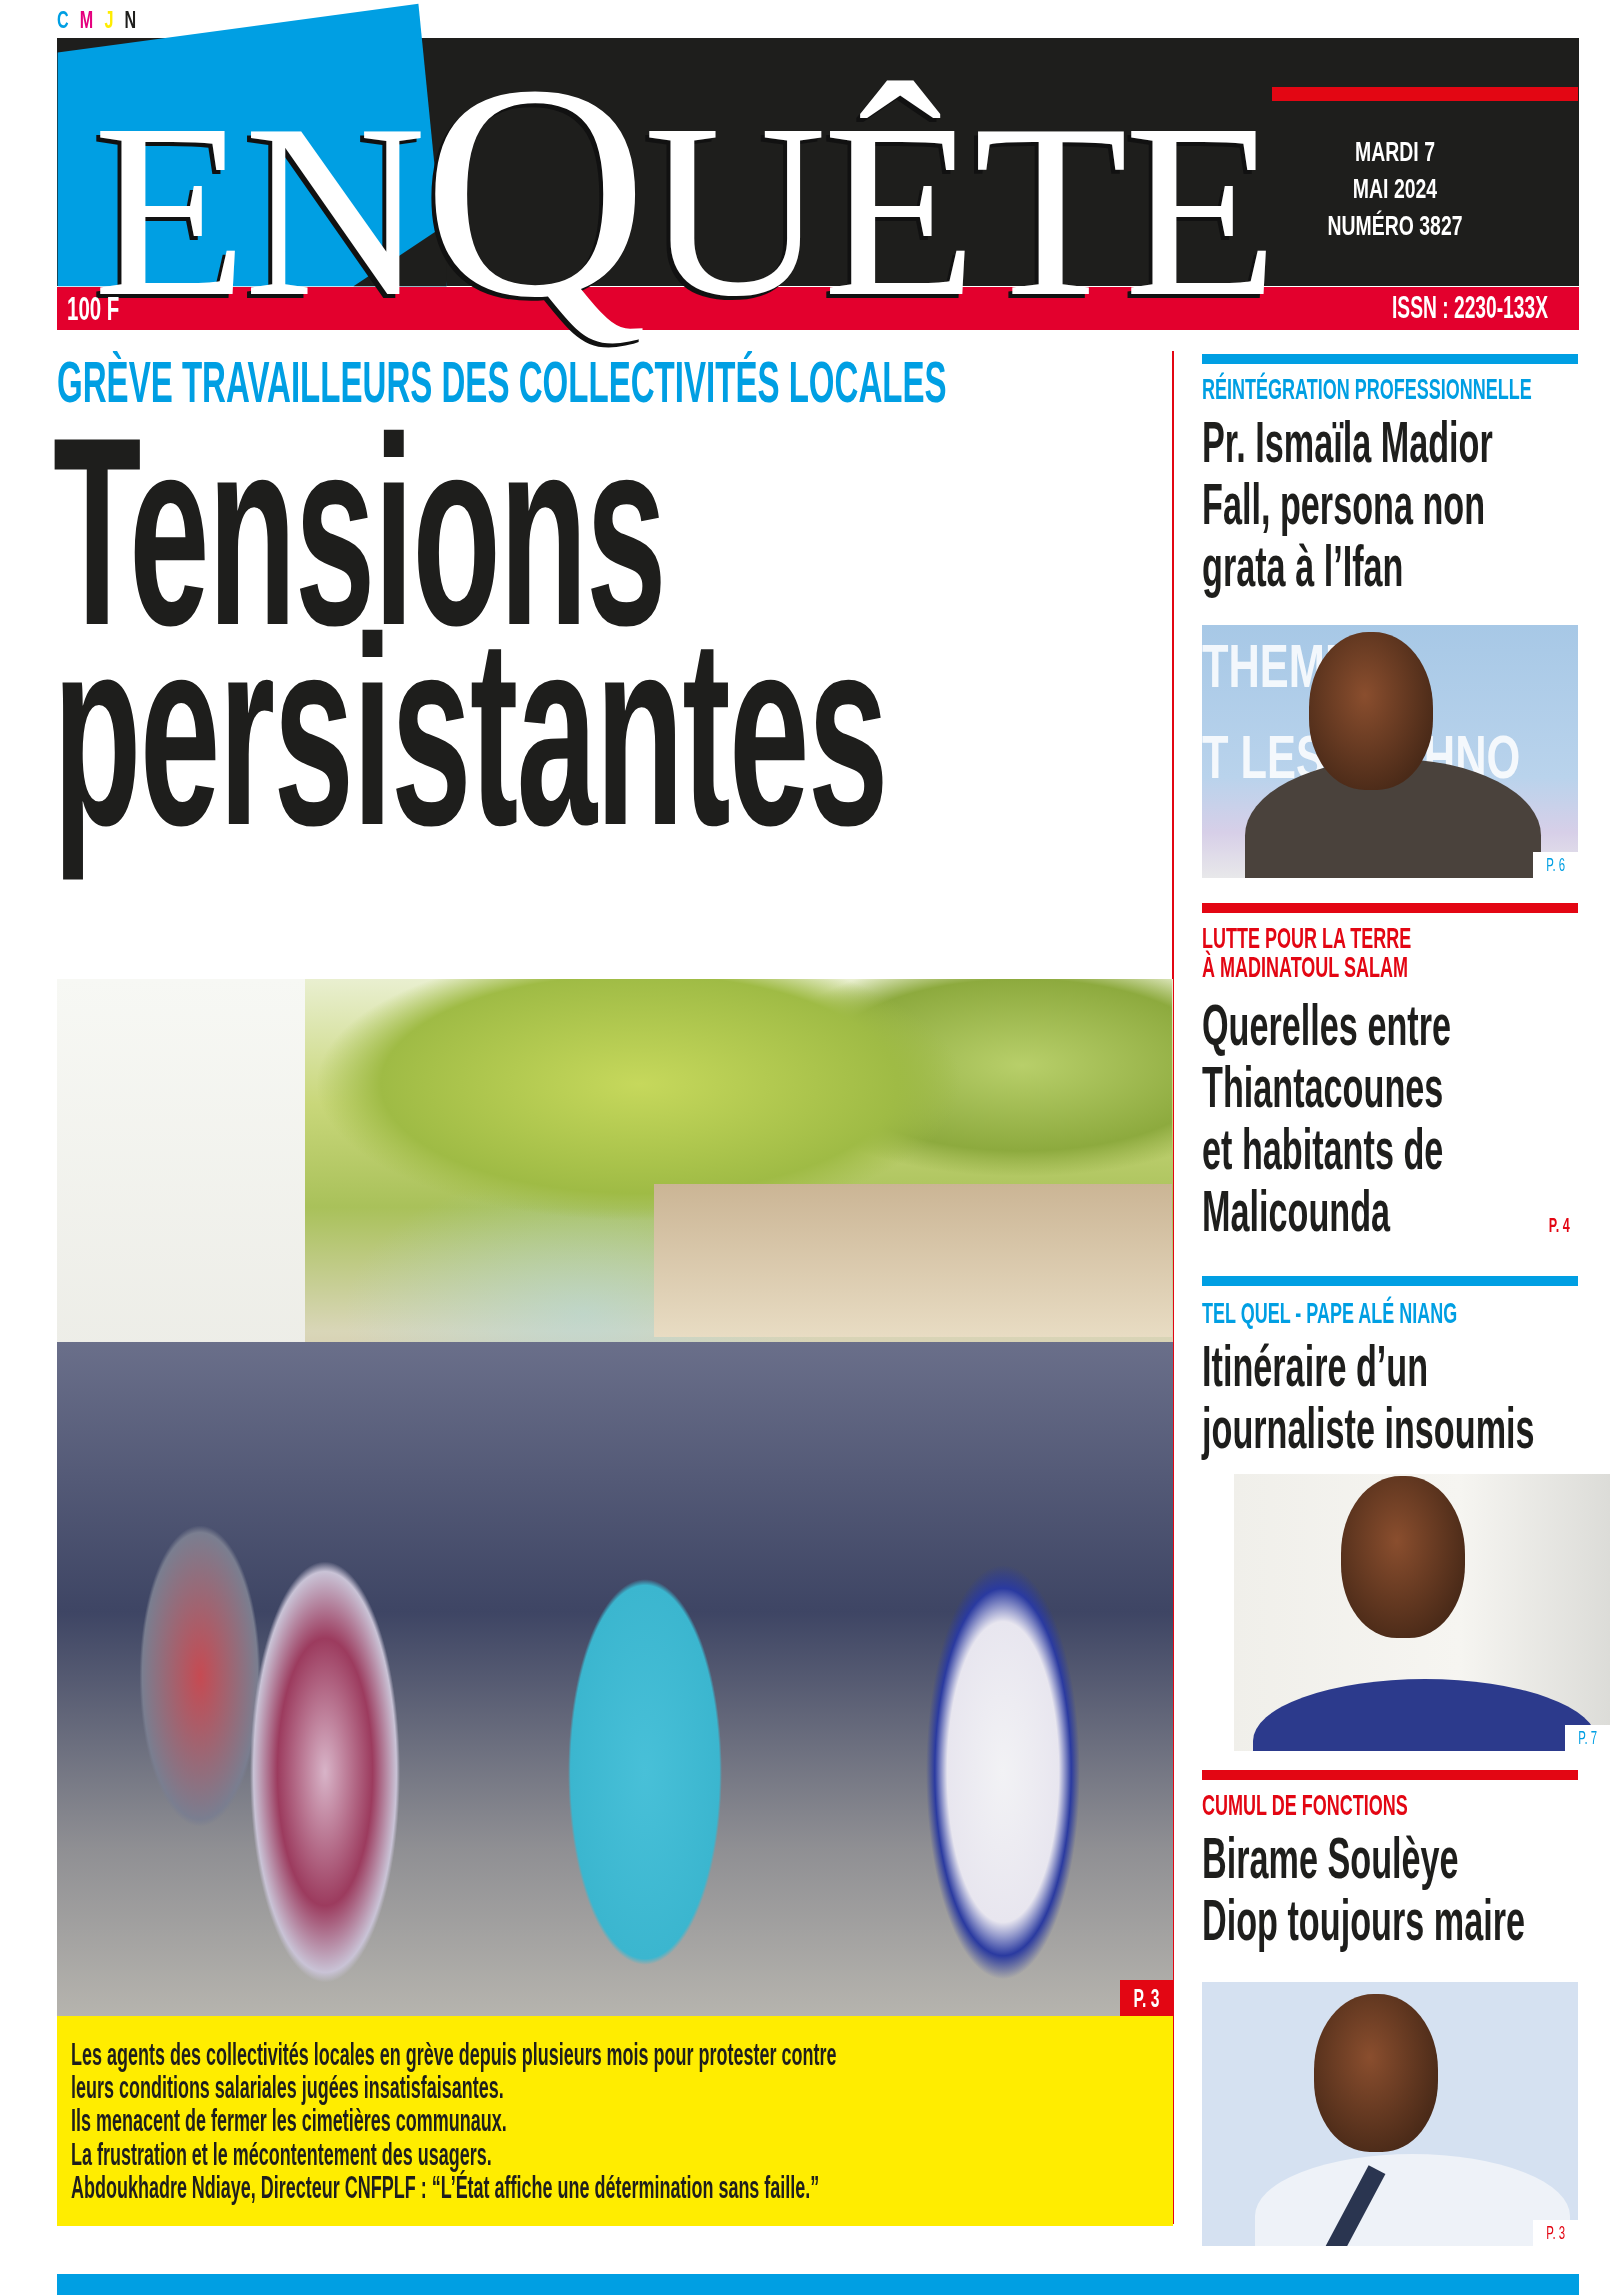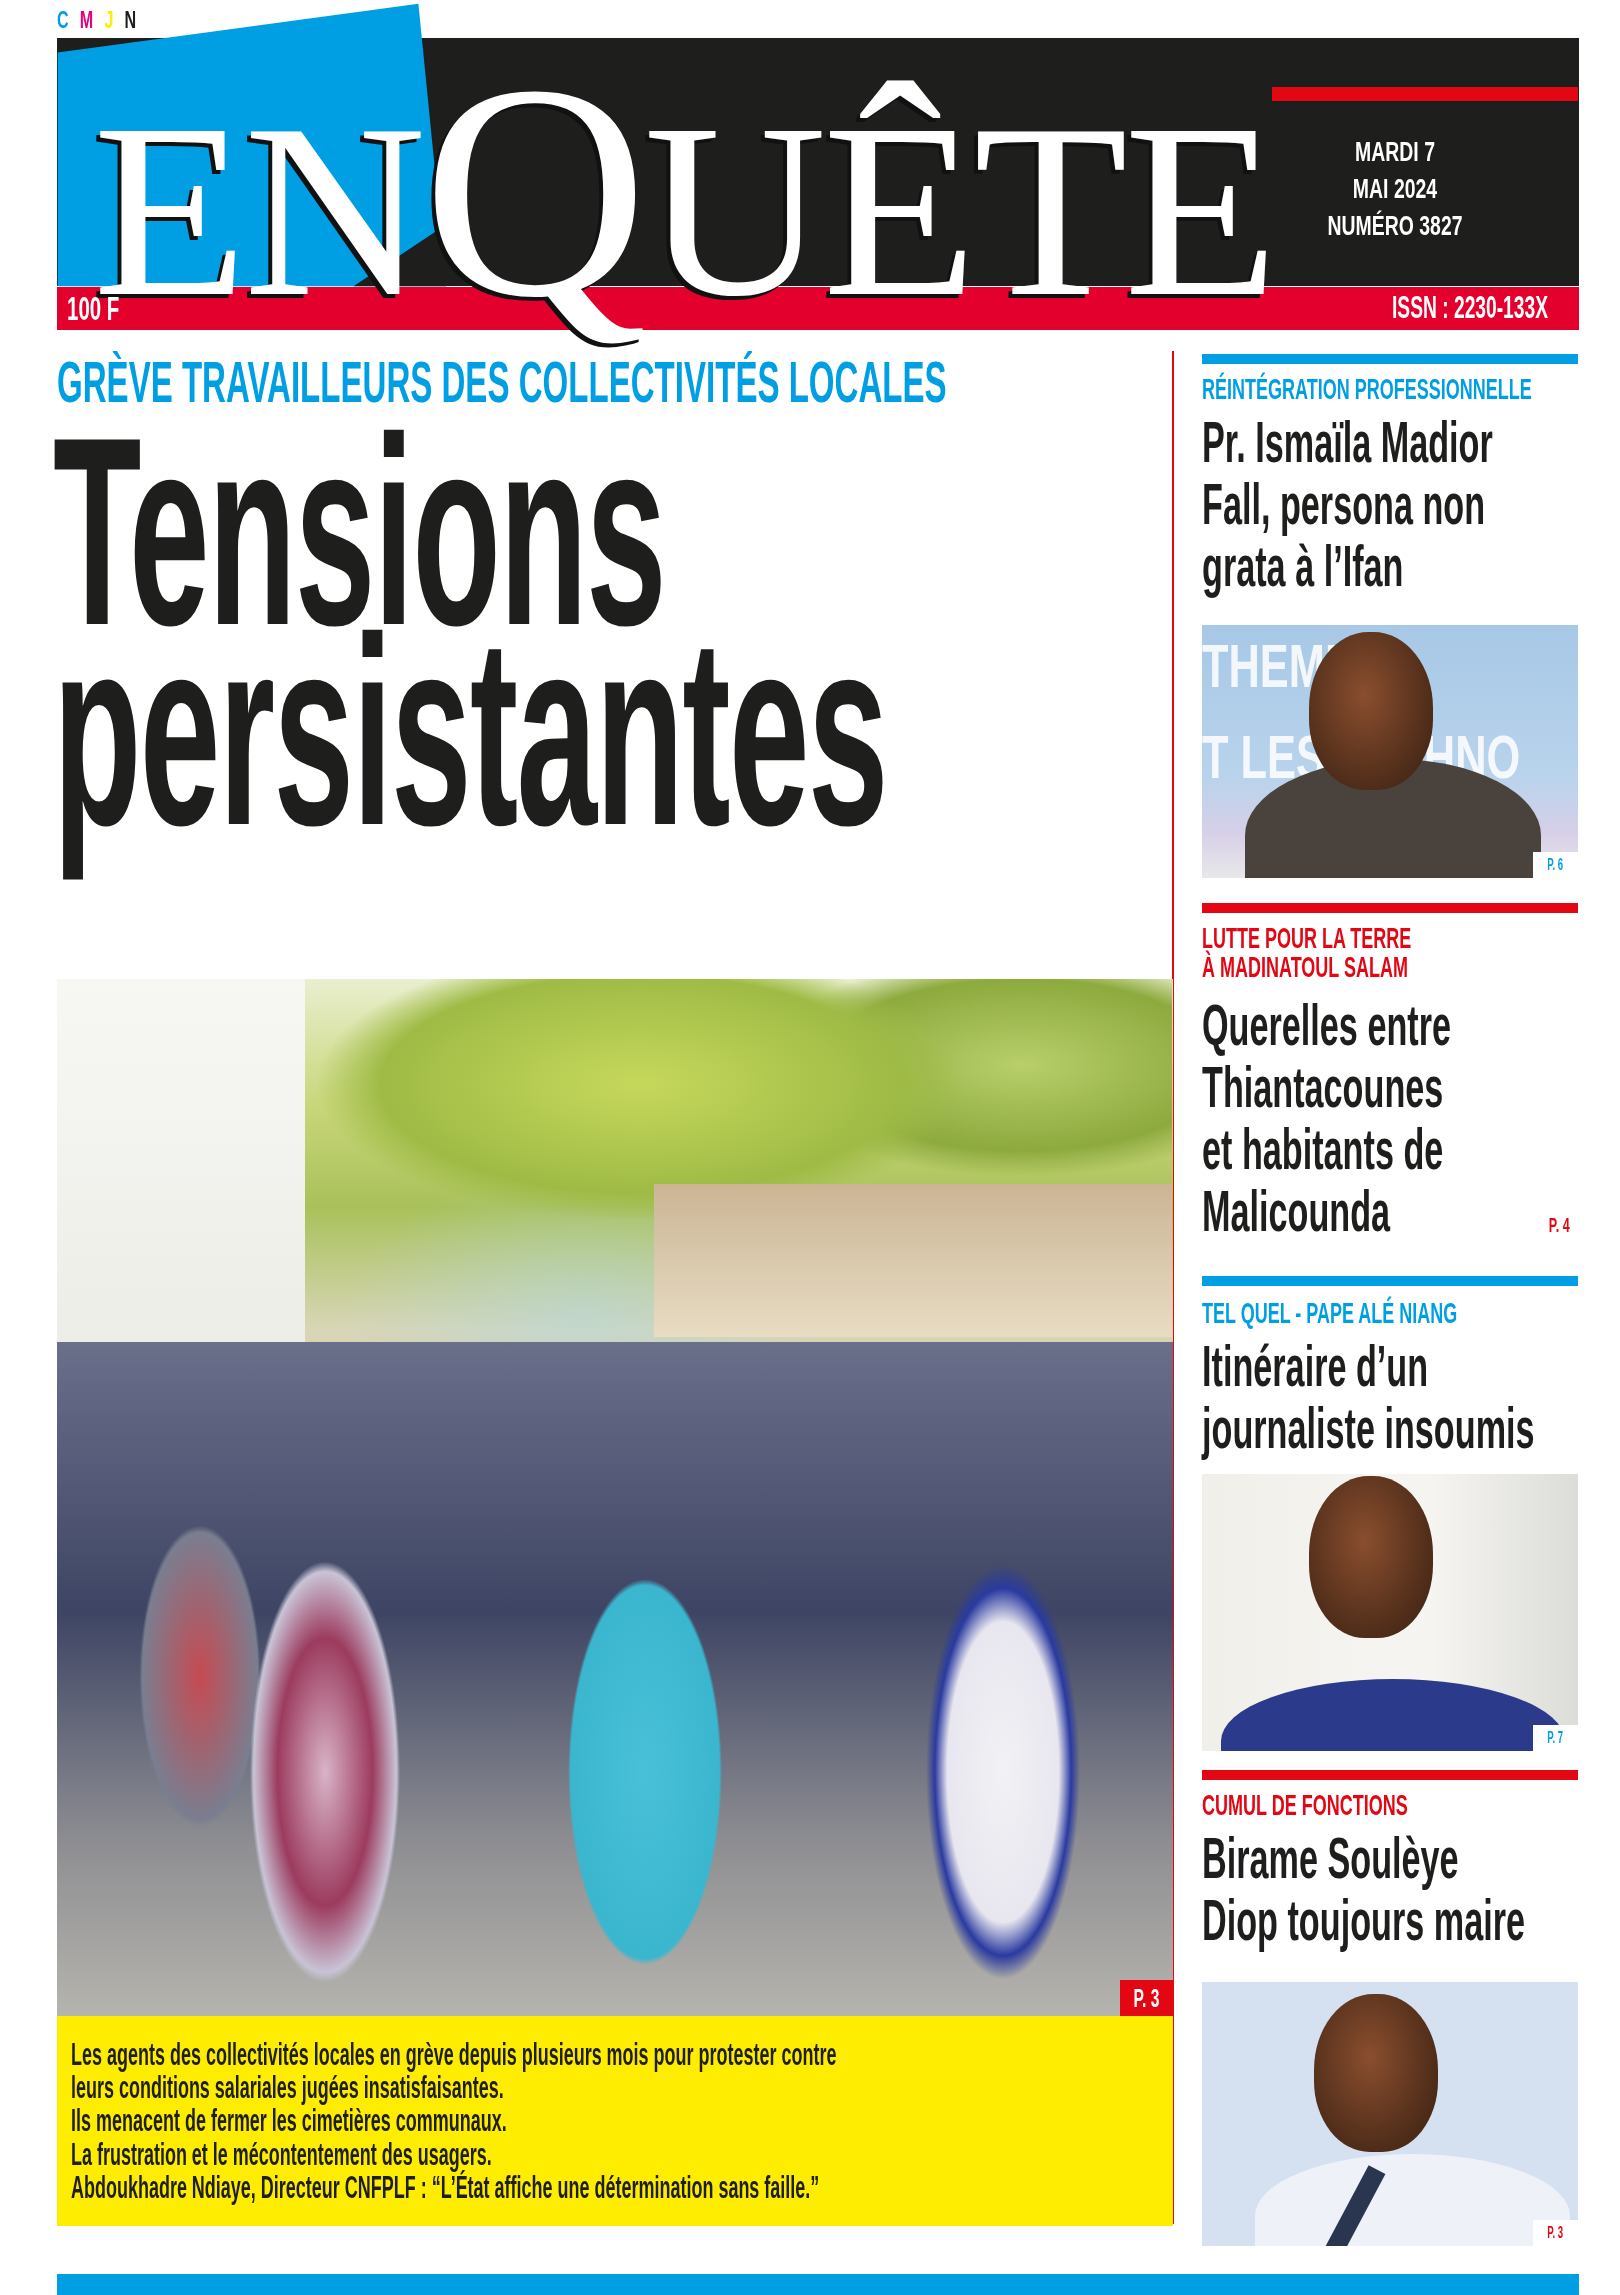--- a/index.html
+++ b/index.html
@@ -71,21 +71,21 @@
   .rule.blue { background:#009fe3; }
   .rule.red { background:#e30613; }
   .kicker { position:absolute; left:1202px; font-weight:bold; font-size:30px; line-height:32px; white-space:nowrap;
             transform:scaleX(0.6); transform-origin:left top; }
   .kicker.blue { color:#009fe3; }
   .kicker.red { color:#e30613; }
   .side-title { position:absolute; left:1202px; color:#1e1e1c; font-weight:bold; font-size:57px; line-height:63px;
                 white-space:nowrap; transform:scaleX(0.6); transform-origin:left top; }
   .side-photo { position:absolute; left:1202px; width:376px; overflow:hidden; }
   .page-tag { position:absolute; right:0; bottom:0; width:45px; height:26px; background:#fff; text-align:center;
-              font-weight:bold; font-size:16px; line-height:26px; }
+              font-weight:normal; font-size:19px; line-height:26px; }
   .page-tag span { display:inline-block; transform:scaleX(0.6); }
   .page-tag.blue { color:#009fe3; }
   .page-tag.red { color:#e30613; }
   .page-ref { position:absolute; font-weight:bold; font-size:21px; transform:scaleX(0.6); transform-origin:right top; }
 
   
   .portrait-bg1 { background:linear-gradient(180deg,#a7c8e6 0%,#b9d3ec 60%,#d7cfe8 82%,#e8e8ea 100%); }
   .portrait-bg2 { background:linear-gradient(90deg,#f0efea 0%,#f6f5f1 60%,#dcdcd8 100%); }
   .portrait-bg3 { background:#d5e1f1; }
   .head { position:absolute; border-radius:48% 48% 45% 45%; background:radial-gradient(ellipse at 45% 40%, #8a4e2e, #4a2a18 75%); }
@@ -166,21 +166,21 @@
   <div class="side-title" style="top:994px">Querelles entre</div>
   <div class="side-title" style="top:1056px">Thiantacounes</div>
   <div class="side-title" style="top:1118px">et habitants de</div>
   <div class="side-title" style="top:1180px">Malicounda</div>
   <div class="page-ref" style="right:50px; top:1213px; color:#e30613;">P. 4</div>
 
   <div class="rule blue" style="top:1276px"></div>
   <div class="kicker blue" style="top:1297px">TEL QUEL - PAPE ALÉ NIANG</div>
   <div class="side-title" style="top:1335px">Itinéraire d’un</div>
   <div class="side-title" style="top:1397px">journaliste insoumis</div>
-  <div class="side-photo portrait-bg2" style="top:1474px; height:277px;">
+  <div class="side-photo portrait-bg2" style="top:1474px; height:277px;margin-left:32px;">
     <div class="body-suit" style="left:19px; top:205px; width:344px; height:124px; background:#2c3a8c;"></div>
     <div class="head" style="left:107px; top:2.4px; width:124px; height:162px;"></div>
     <div class="page-tag blue"><span>P. 7</span></div>
   </div>
 
   <div class="rule red" style="top:1770px"></div>
   <div class="kicker red" style="top:1789px">CUMUL DE FONCTIONS</div>
   <div class="side-title" style="top:1827px">Birame Soulèye</div>
   <div class="side-title" style="top:1889px">Diop toujours maire</div>
   <div class="side-photo portrait-bg3" style="top:1982px; height:264px;">

